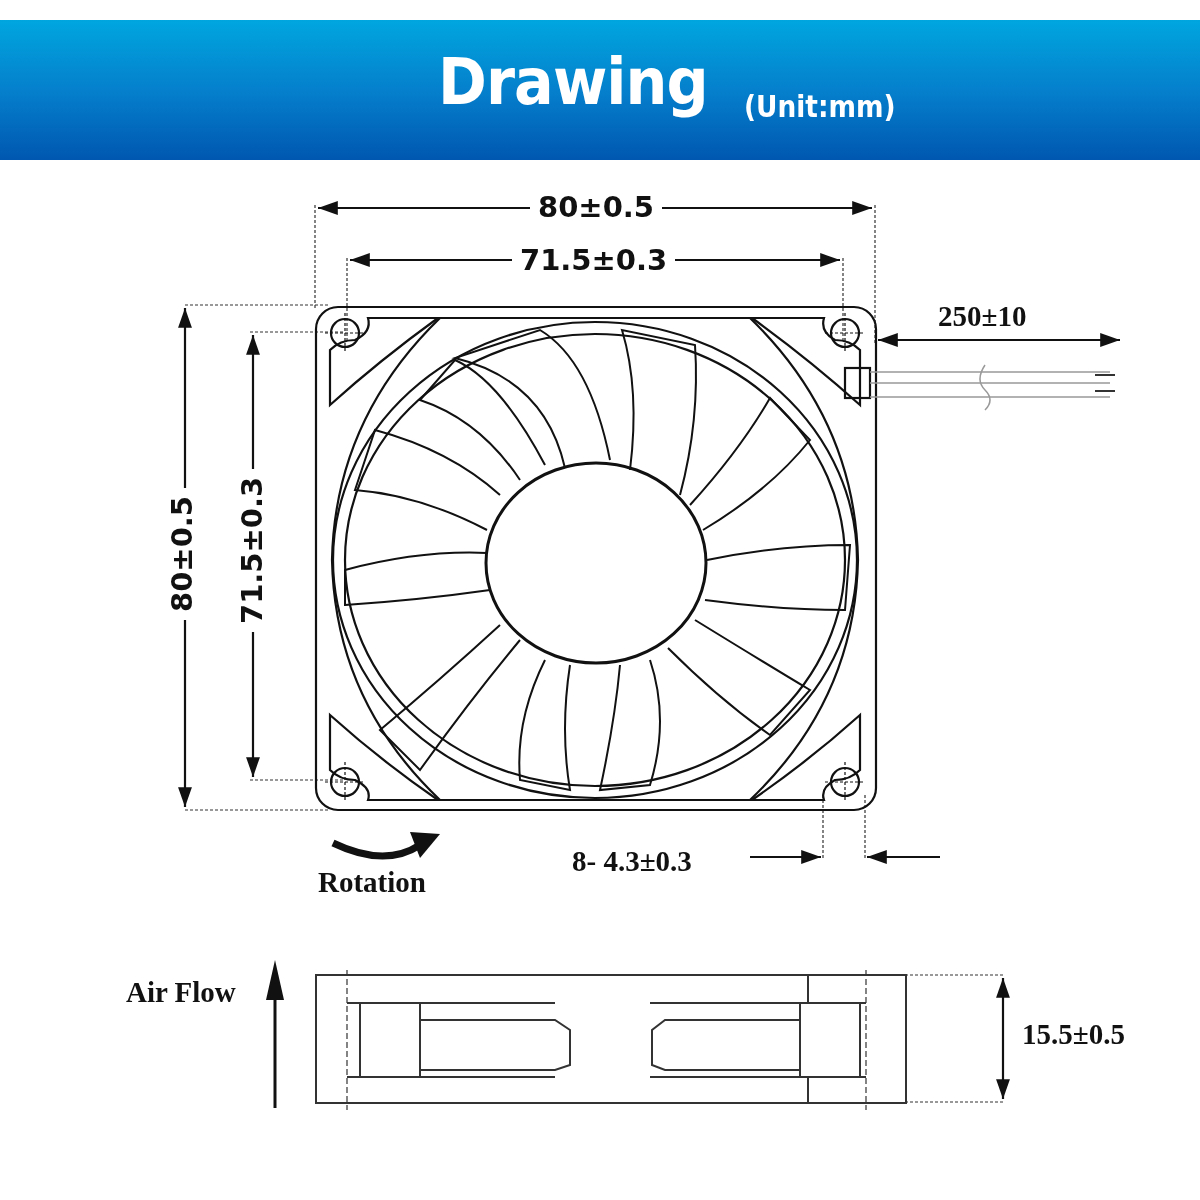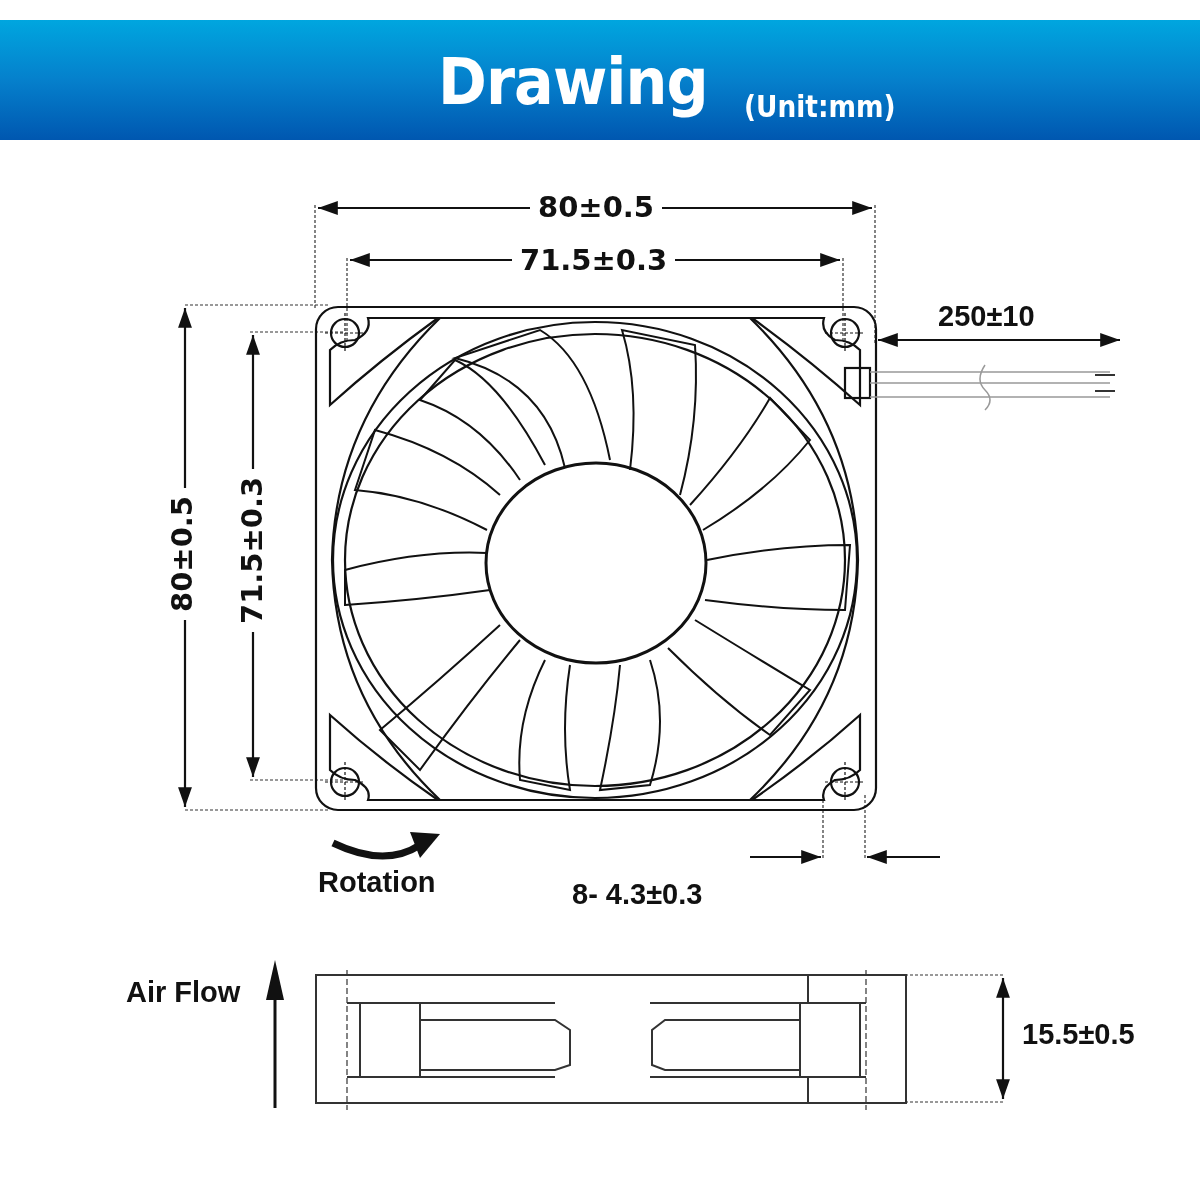--- a/index.html
+++ b/index.html
@@ -1,33 +1,33 @@
 <!DOCTYPE html>
 <html><head>
 <meta charset="utf-8">
 <style>
   html, body { margin:0; padding:0; background:#ffffff; }
   body { width:1200px; height:1200px; position:relative; overflow:hidden; font-family:"DejaVu Sans", sans-serif; }
   .banner {
-    position:absolute; left:0; top:20px; width:1200px; height:120px;
+    position:absolute; left:0; top:20px; width:1200px; height:140px;
     background:linear-gradient(to bottom, #00a6df 0%, #0580cc 50%, #0057b0 100%);
   }
   .banner-title {
     position:absolute; left:438px; top:30px; color:#fff;
     font-family:"DejaVu Sans", sans-serif; font-weight:bold; font-size:64px; letter-spacing:-1px;
     line-height:64px; transform:scaleX(0.92); transform-origin:left top;
   }
   .banner-unit {
     position:absolute; left:744px; top:72px; color:#fff;
     font-family:"DejaVu Sans", sans-serif; font-weight:bold; font-size:30px; line-height:30px;
     transform:scaleX(0.88); transform-origin:left top;
   }
   svg.drawing { position:absolute; left:0; top:0; }
   .dim { position:absolute; font-family:"DejaVu Sans", sans-serif; font-weight:bold; color:#111; font-size:29px; line-height:29px; white-space:nowrap; background:#fff; }
-  .label { position:absolute; font-family:Liberation Sans, sans-serif; font-weight:bold; color:#111; font-size:29px; line-height:29px; white-space:nowrap; }
+  .label { position:absolute; font-family:Liberation Serif, serif; font-weight:bold; color:#111; font-size:29px; line-height:29px; white-space:nowrap; }
   .vert { transform-origin:left top; transform:rotate(-90deg); }
 </style>
 </head>
 <body>
 
 <div class="banner">
   <div class="banner-title">Drawing</div>
   <div class="banner-unit">(Unit:mm)</div>
 </div>
 
@@ -142,16 +142,16 @@
     <line x1="808" y1="975" x2="808" y2="1003"></line>
     <line x1="808" y1="1077" x2="808" y2="1103"></line>
   </g>
 </svg>
 
 <div class="dim" style="left:530px; top:193px; padding:0 8px;">80±0.5</div>
 <div class="dim" style="left:512px; top:246px; padding:0 8px;">71.5±0.3</div>
 <div class="dim vert" style="left:168px; top:620px; padding:0 8px;">80±0.5</div>
 <div class="dim vert" style="left:238px; top:632px; padding:0 8px;">71.5±0.3</div>
 <div class="label" style="left:938px; top:302px;">250±10</div>
-<div class="label" style="left:572px; top:847px;margin-top:33px;">8- 4.3±0.3</div>
+<div class="label" style="left:572px; top:847px;">8- 4.3±0.3</div>
 <div class="label" style="left:318px; top:868px;">Rotation</div>
 <div class="label" style="left:126px; top:978px;">Air Flow</div>
 <div class="label" style="left:1022px; top:1020px;text-align:right;">15.5±0.5</div>
 
 </body></html>

